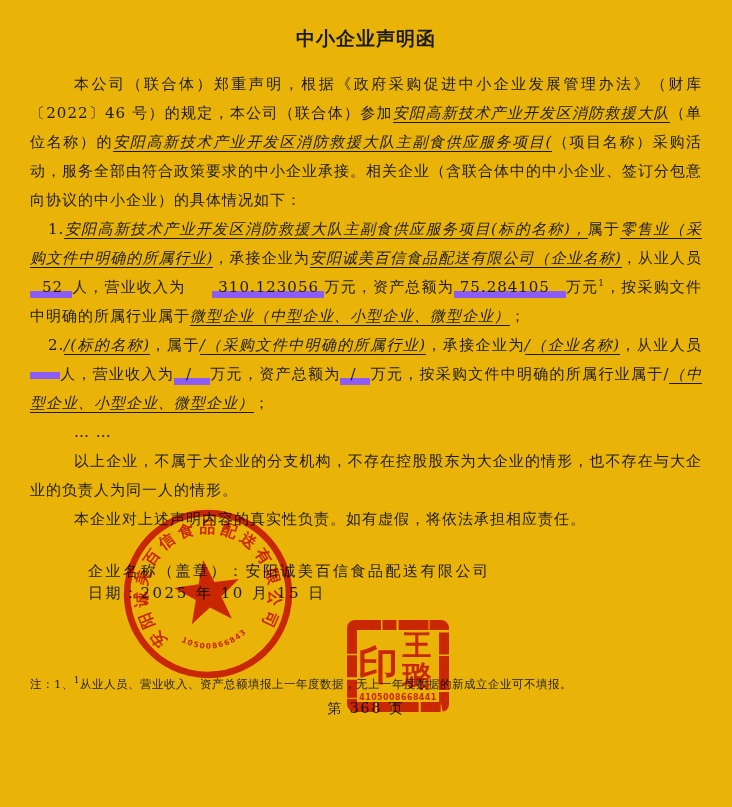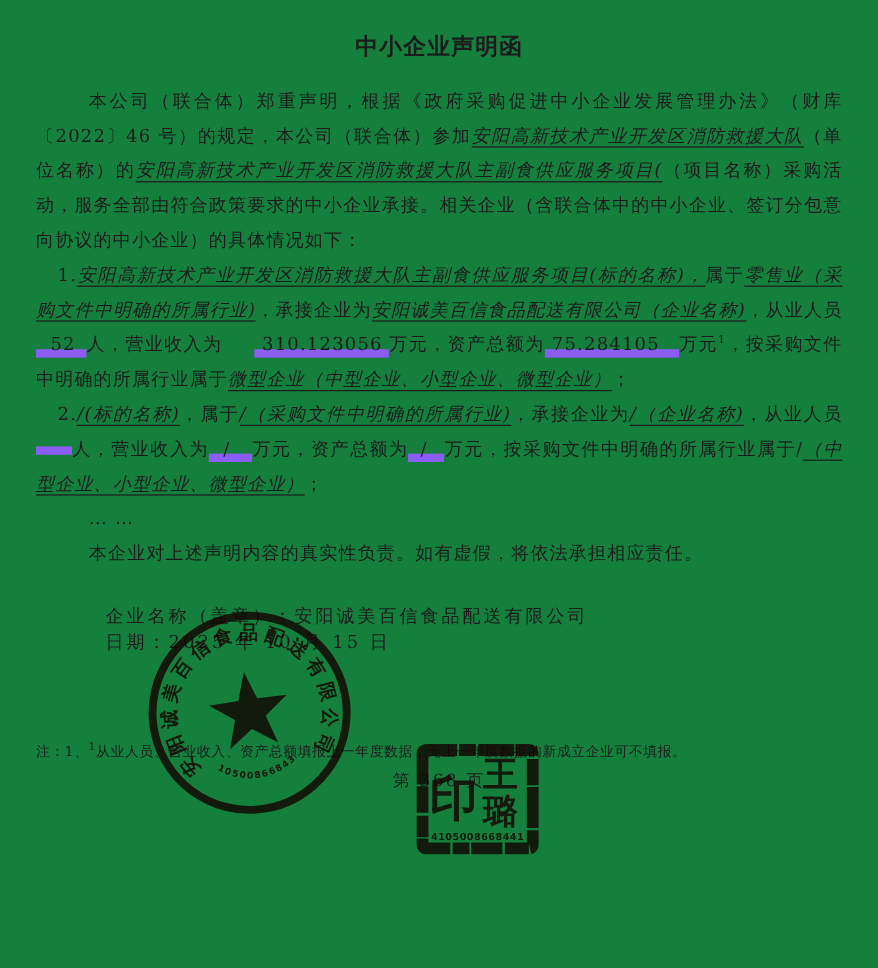--- a/index.html
+++ b/index.html
@@ -1,20 +1,20 @@
 <!DOCTYPE html>
 <html><head>
 <meta charset="utf-8">
 <style>
   html,body{margin:0;padding:0;background:#888;}
   .page{
     position:relative;
     width:732px;height:807px;
     margin:0 auto;
-    background:#15803d;
+    background:#eab308;
     font-family:"DejaVu Serif","Liberation Serif",serif;
     color:#1b1b1b;
     overflow:hidden;
   }
   .content{padding:0 30px;}
   .doc-title{
     margin:26px 0 18px 0;
     text-align:center;
     font-family:"DejaVu Sans","Liberation Sans",sans-serif;
     font-weight:bold;
@@ -86,20 +86,21 @@
     <h1 class="doc-title">中小企业声明函</h1>
 
     <p class="body indent-para"><span>本公司（联合体）郑重声明，根据《政府采购促进中小企业发展管理办法》（财库〔2022〕46 号）的规定，本公司（联合体）参加</span><span class="u">安阳高新技术产业开发区消防救援大队</span><span>（单位名称）的</span><span class="u">安阳高新技术产业开发区消防救援大队主副食供应服务项目(</span><span>（项目名称）采购活动，服务全部由符合政策要求的中小企业承接。相关企业（含联合体中的中小企业、签订分包意向协议的中小企业）的具体情况如下：</span></p>
 
     <p class="body indent-item"><span>1.</span><span class="u">安阳高新技术产业开发区消防救援大队主副食供应服务项目(标的名称)，</span><span>属于</span><span class="u">零售业（采购文件中明确的所属行业)</span><span>，承接企业为</span><span class="u">安阳诚美百信食品配送有限公司（企业名称)</span><span>，从业人员</span><span class="bl bl-emp1">52</span><span>人，营业收入为</span><span class="bl bl-rev1">310.123056</span><span>万元，资产总额为</span><span class="bl bl-ast1">75.284105</span><span>万元</span><sup>1</sup><span>，按采购文件中明确的所属行业属于</span><span class="u">微型企业（中型企业、小型企业、微型企业）</span><span>；</span></p>
 
     <p class="body indent-item"><span>2.</span><span class="u">/(标的名称)</span><span>，属于</span><span class="u">/（采购文件中明确的所属行业)</span><span>，承接企业为</span><span class="u">/（企业名称)</span><span>，从业人员</span><span class="bl bl-emp2"></span><span>人，营业收入为</span><span class="bl bl-rev2">/</span><span>万元，资产总额为</span><span class="bl bl-ast2">/</span><span>万元，按采购文件中明确的所属行业属于/</span><span class="u">（中型企业、小型企业、微型企业）</span><span>；</span></p>
 
     <p class="body indent-para ellipsis-line">… …</p>
 
+    <p class="body indent-para wide">以上企业，不属于大企业的分支机构，不存在控股股东为大企业的情形，也不存在与大企业的负责人为同一人的情形。</p>
 
     <p class="body indent-para wide">本企业对上述声明内容的真实性负责。如有虚假，将依法承担相应责任。</p>
 
     <div class="signature">
       <div>企业名称（盖章）：安阳诚美百信食品配送有限公司</div>
       <div>日期：2025 年 10 月 15 日</div>
     </div>
 
     <div class="footnote"><span>注：1、</span><sup>1</sup><span>从业人员、营业收入、资产总额填报上一年度数据，无上一年度数据的新成立企业可不填报。</span></div>
 

